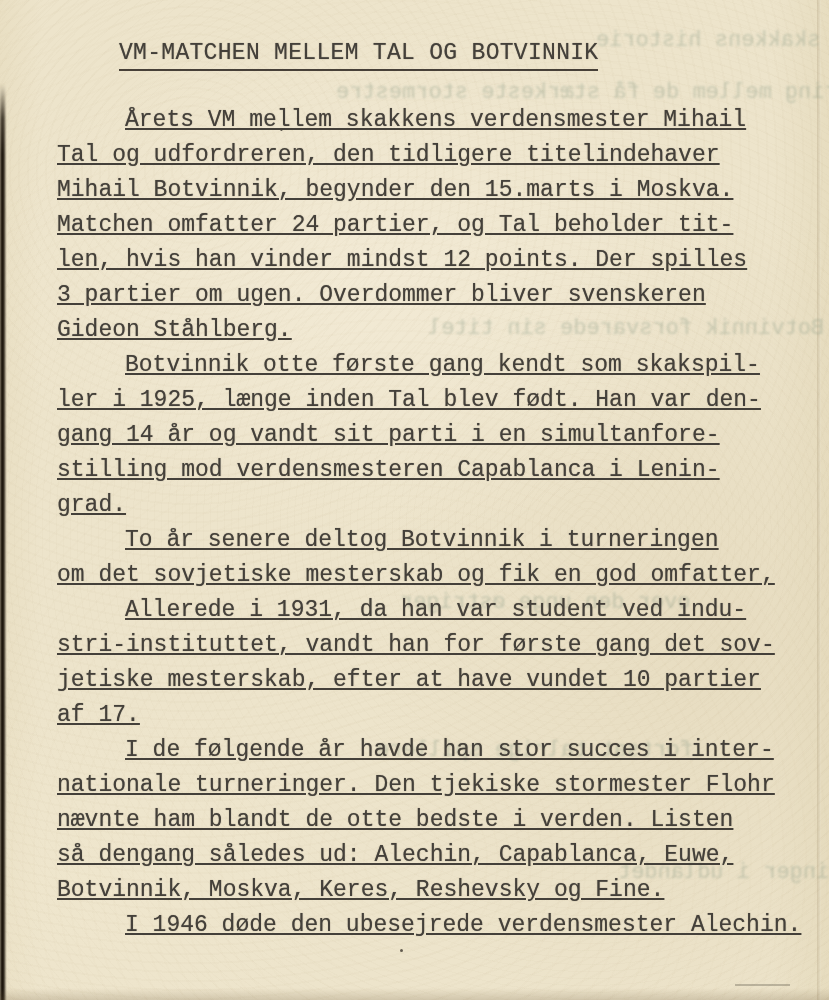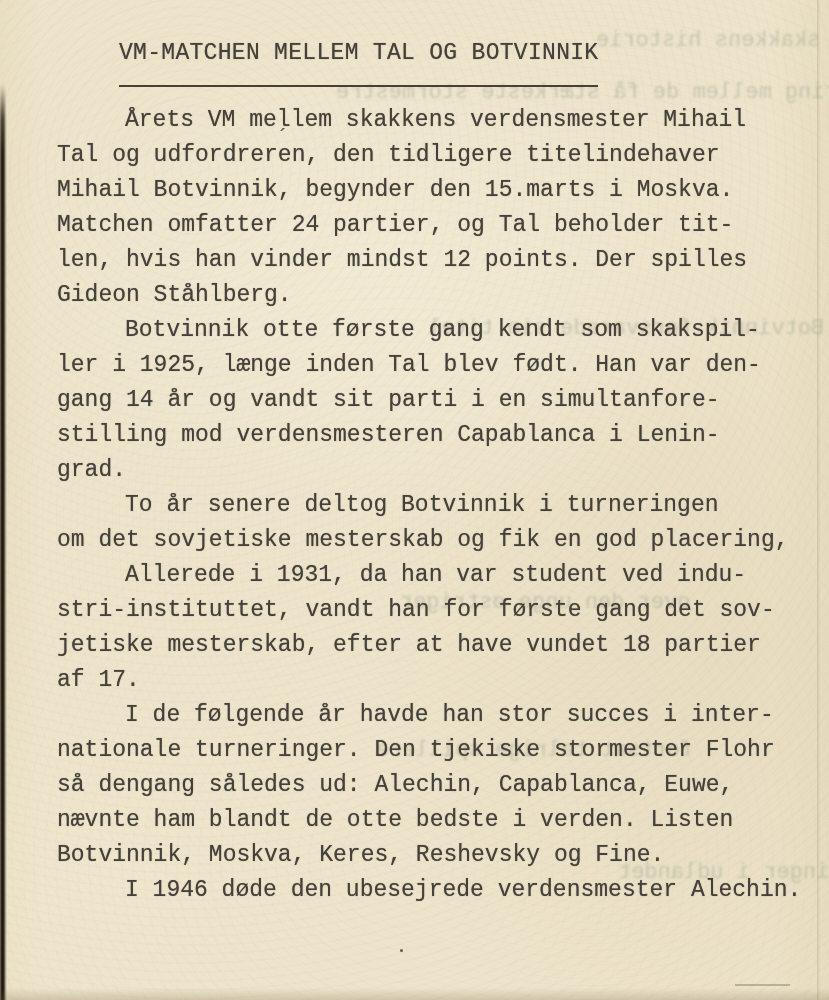--- a/index.html
+++ b/index.html
@@ -61,36 +61,37 @@
   }
   .doc-title {
     position: absolute;
     left: 119px;
     top: 40px;
     margin: 0;
     font-size: 23px;
     font-weight: normal;
     letter-spacing: 0.3px;
     white-space: pre;
-    padding-bottom: 19px;
+    padding-bottom: 3px;
     border-bottom: 2.5px solid rgba(56,50,43,0.92);
     text-shadow: 0 0 1px rgba(62,56,48,0.6);
   }
   .doc-body {
     position: absolute;
     left: 57px;
     top: 103px;
     width: 748px;
     font-size: 23px;
     line-height: 35px;
     text-shadow: 0 0 1px rgba(62,56,48,0.55);
   }
   .line {
     height: 35px;
     white-space: pre;
+    text-decoration: underline;
   }
   .line.indent {
     padding-left: 68px;
   }
   
   .ghost {
     position: absolute;
     font-size: 22px;
     color: #93a18c;
     opacity: 0.42;
@@ -148,36 +149,37 @@
   <div class="ghost g5">turneringer i udlandet</div>
 
   <h1 class="doc-title">VM-MATCHEN MELLEM TAL OG BOTVINNIK</h1>
 
   <div class="doc-body">
     <div class="line indent">Årets VM mellem skakkens verdensmester Mihail</div>
     <div class="line">Tal og udfordreren, den tidligere titelindehaver</div>
     <div class="line">Mihail Botvinnik, begynder den 15.marts i Moskva.</div>
     <div class="line">Matchen omfatter 24 partier, og Tal beholder tit-</div>
     <div class="line">len, hvis han vinder mindst 12 points. Der spilles</div>
+    <div class="line">3 partier om ugen. Overdommer bliver svenskeren</div>
     <div class="line">Gideon Ståhlberg.</div>
     <div class="line indent">Botvinnik otte første gang kendt som skakspil-</div>
     <div class="line">ler i 1925, længe inden Tal blev født. Han var den-</div>
     <div class="line">gang 14 år og vandt sit parti i en simultanfore-</div>
     <div class="line">stilling mod verdensmesteren Capablanca i Lenin-</div>
     <div class="line">grad.</div>
     <div class="line indent">To år senere deltog Botvinnik i turneringen</div>
-    <div class="line">om det sovjetiske mesterskab og fik en god placering,</div>
+    <div class="line">om det sovjetiske mesterskab og fik en god omfatter,</div>
     <div class="line indent">Allerede i 1931, da han var student ved indu-</div>
     <div class="line">stri-instituttet, vandt han for første gang det sov-</div>
-    <div class="line">jetiske mesterskab, efter at have vundet 18 partier</div>
+    <div class="line">jetiske mesterskab, efter at have vundet 10 partier</div>
     <div class="line">af 17.</div>
     <div class="line indent">I de følgende år havde han stor succes i inter-</div>
     <div class="line">nationale turneringer. Den tjekiske stormester Flohr</div>
+    <div class="line">nævnte ham blandt de otte bedste i verden. Listen</div>
     <div class="line">så dengang således ud: Alechin, Capablanca, Euwe,</div>
-    <div class="line">nævnte ham blandt de otte bedste i verden. Listen</div>
     <div class="line">Botvinnik, Moskva, Keres, Reshevsky og Fine.</div>
     <div class="line indent">I 1946 døde den ubesejrede verdensmester Alechin.</div>
   </div>
 
   <div class="artifact stray-apostrophe">´</div>
   <div class="artifact stray-dot"></div>
   <div class="artifact bottom-dash"></div>
 
 </div>
 

